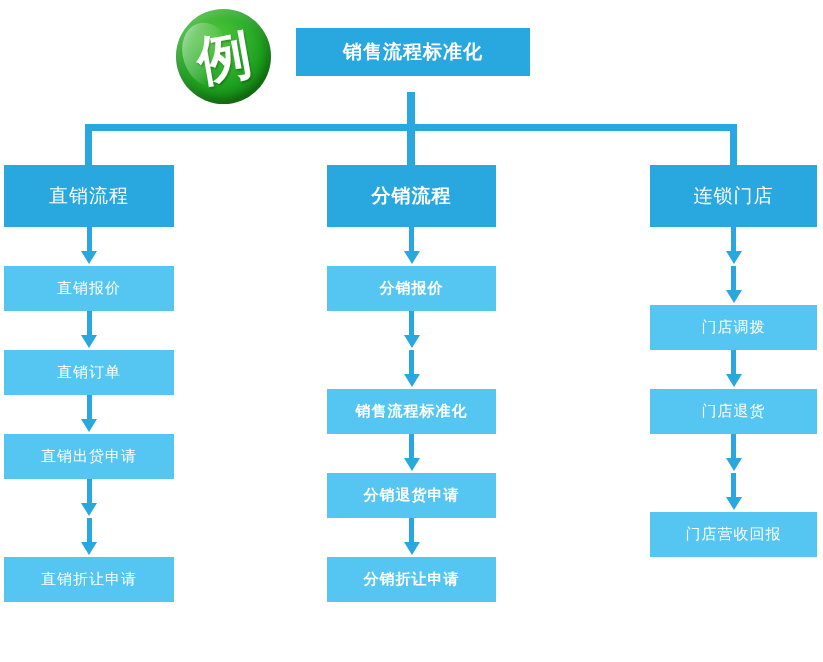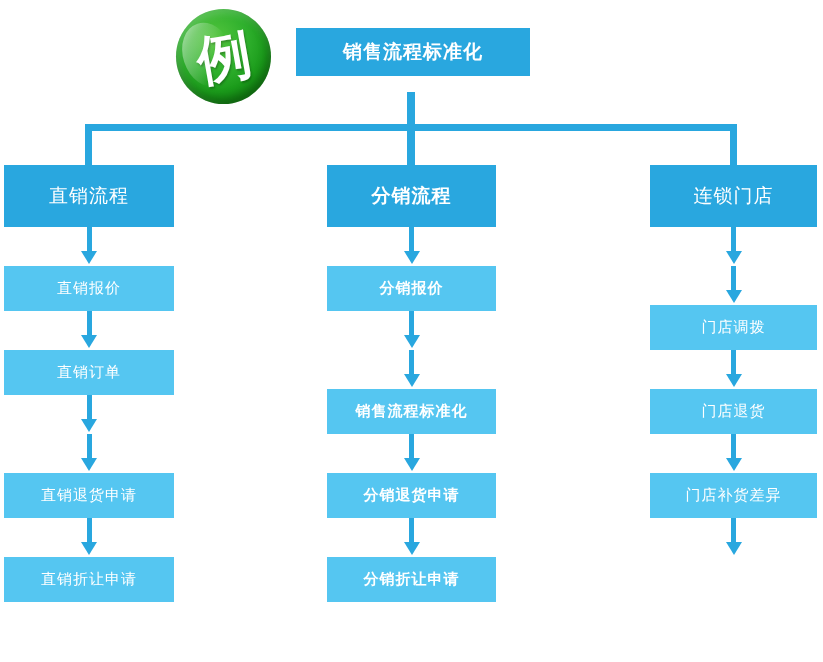--- a/index.html
+++ b/index.html
@@ -142,25 +142,25 @@
     <div class="node-box">直销报价</div>
     <div class="arrow">
         <div class="shaft"></div>
         <div class="head"></div>
       </div>
     <div class="node-box">直销订单</div>
     <div class="arrow">
         <div class="shaft"></div>
         <div class="head"></div>
       </div>
-    <div class="arrow">
-        <div class="shaft"></div>
-        <div class="head"></div>
-      </div>
-    <div class="node-box">直销退货申请</div>
+    <div class="node-box">直销出贷申请</div>
+    <div class="arrow">
+        <div class="shaft"></div>
+        <div class="head"></div>
+      </div>
     <div class="arrow">
         <div class="shaft"></div>
         <div class="head"></div>
       </div>
     <div class="node-box">直销折让申请</div>
   </div>
 
   <div class="column col-2">
     <div class="header-box">分销流程</div>
     <div class="arrow">
@@ -202,20 +202,20 @@
     <div class="node-box">门店调拨</div>
     <div class="arrow">
         <div class="shaft"></div>
         <div class="head"></div>
       </div>
     <div class="node-box">门店退货</div>
     <div class="arrow">
         <div class="shaft"></div>
         <div class="head"></div>
       </div>
-    <div class="node-box">门店补货差异</div>
-    <div class="arrow">
-        <div class="shaft"></div>
-        <div class="head"></div>
-      </div>
+    <div class="arrow">
+        <div class="shaft"></div>
+        <div class="head"></div>
+      </div>
+    <div class="node-box">门店营收回报</div>
   </div>
 
 </div>
 
 </body></html>

